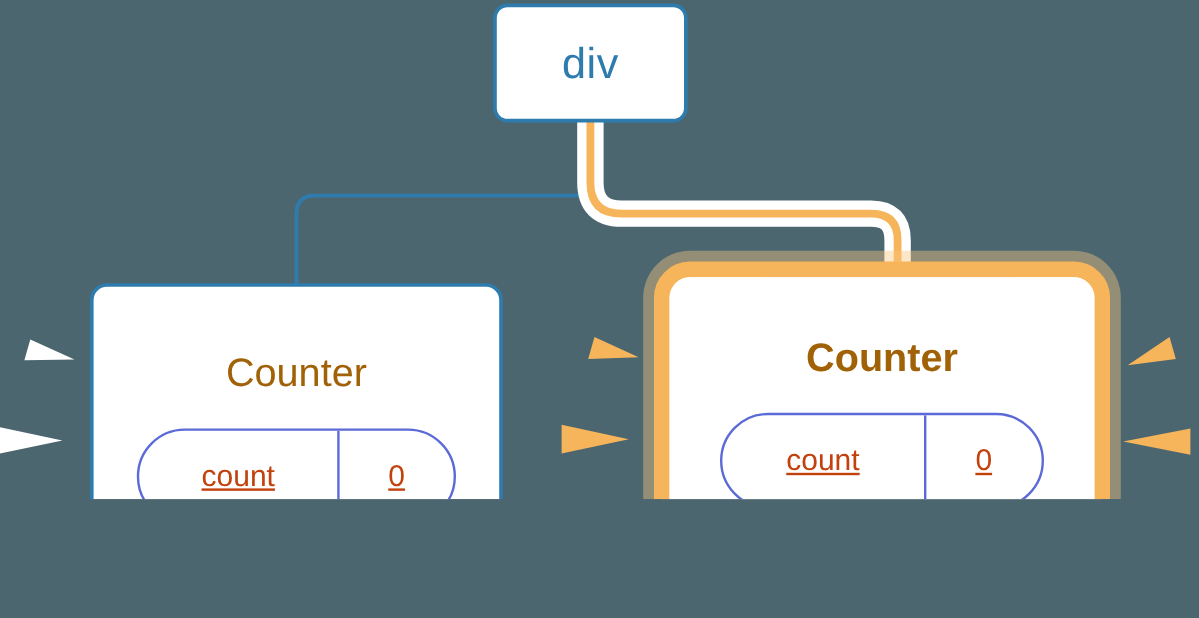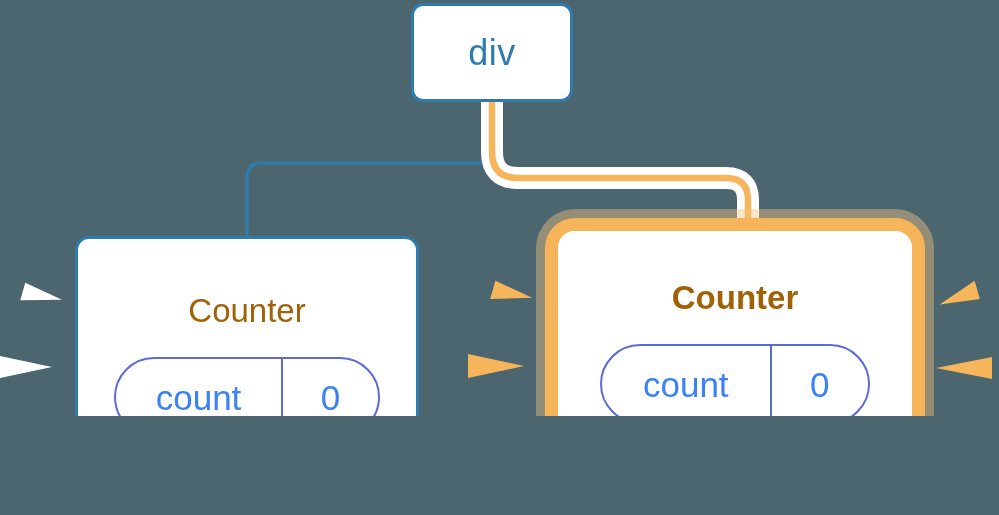--- a/index.html
+++ b/index.html
@@ -116,23 +116,24 @@
     box-sizing: border-box;
     overflow: hidden;
   }
   .node-counter-left .state-pill { margin-top: 30px; width: 266px; }
   .node-counter-right-ring .state-pill { margin-top: 30px; width: 270px; }
 
   .state-key, .state-val {
     display: flex;
     align-items: center;
     justify-content: center;
-    color: #3b82f6;
-    font-size: 35px;
+    color: #c2410c;
+    font-size: 25px;
     line-height: 1;
+    text-decoration: underline;
   }
   .state-key { flex: 0 0 63%; }
   .state-val { flex: 1 1 auto; border-left: 2px solid #5c6ad8; }
 
   
   .burst {
     position: absolute;
     width: 0;
     height: 0;
   }

